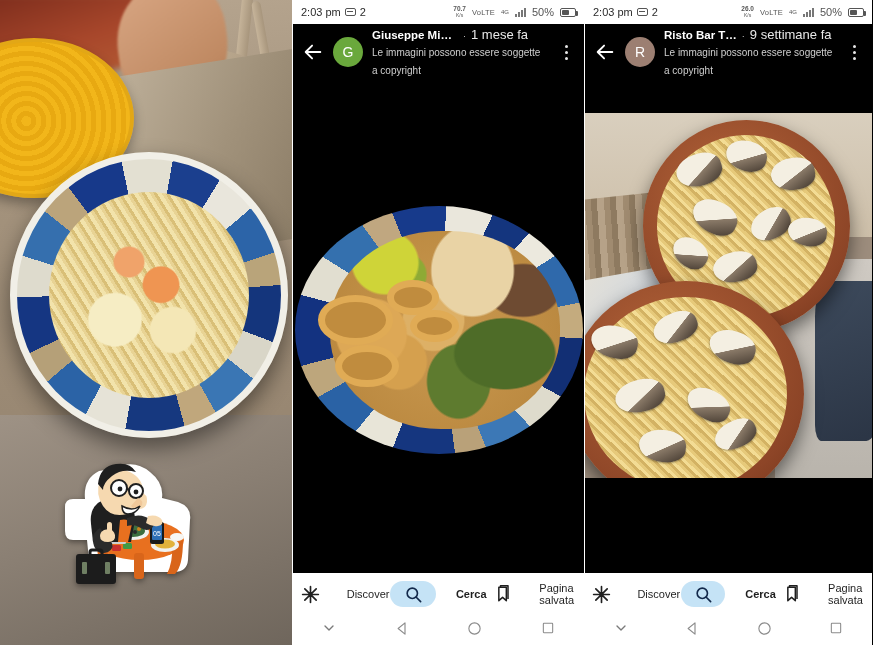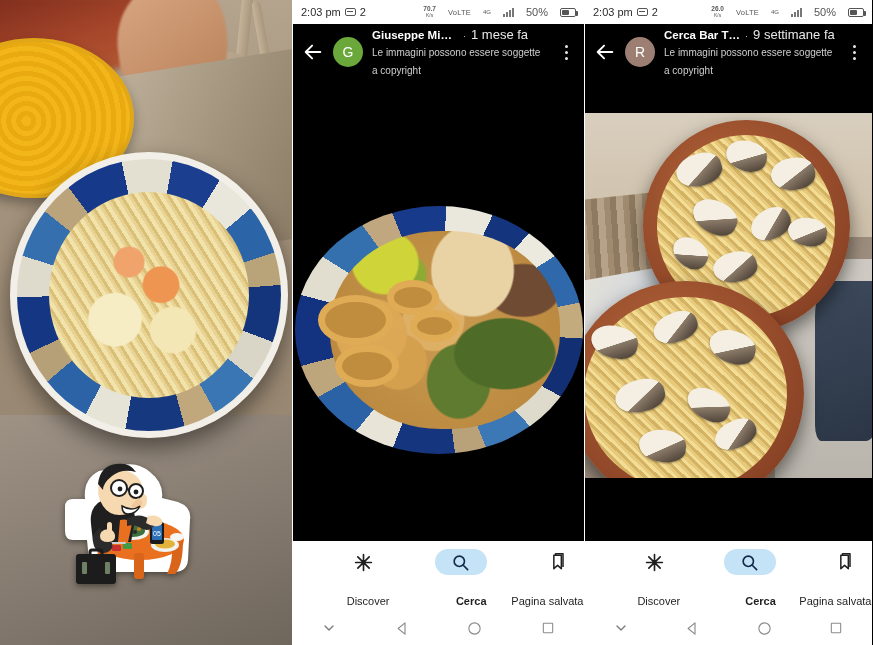--- a/index.html
+++ b/index.html
@@ -80,21 +80,21 @@
 
   
   .phone { position: relative; width: 292px; height: 645px; background:#000; overflow:hidden;
      border-left:1px solid #fff; }
   .phone.right { width: 288px; }
 
   .statusbar { height: 24px; background:#fff; color:#2b2b2b;
     display:flex; align-items:center; justify-content:space-between;
     padding: 0 8px; font-size: 11px; }
   .sb-left { display:flex; align-items:center; gap:4px; }
-  .sb-right { display:flex; align-items:center; gap:12px; color:#555; }
+  .sb-right { display:flex; align-items:center; gap:6px; color:#555; }
   .sb-speed { display:flex; flex-direction:column; align-items:center; line-height:1; font-size:6px; }
   .sb-speed b { font-size:6.5px; font-weight:bold; }
   .sb-speed span { font-size:5px; }
   .volte { font-size:7.5px; letter-spacing:.2px; }
   .sig { display:flex; align-items:flex-end; gap:1px; height:9px; }
   .sig i { width:2px; background:#777; display:block; }
   .sig i:nth-child(1){height:3px}.sig i:nth-child(2){height:5px}
   .sig i:nth-child(3){height:7px}.sig i:nth-child(4){height:9px}
   .gtag { font-size:6px; vertical-align:super; }
   .batt { width:16px; height:9px; border:1px solid #555; border-radius:2px; position:relative; }
@@ -166,21 +166,21 @@
      background:
       repeating-linear-gradient(44deg,#f3dc94 0 3px,#e6c97a 3px 6px,#d3b263 6px 9px),
       radial-gradient(circle at 50% 50%, #edd48a, #cfa95e); }
   .clam { position:absolute; border-radius:52% 48% 45% 55%;
      background: linear-gradient(150deg,#f4efe2 0 55%, #8a7a68 56%, #3c3229);
      box-shadow: 0 1px 2px rgba(0,0,0,.35); }
 
   
   .navbar { position:absolute; left:0; right:0; bottom:0; background:#fff; }
   .tabs { display:flex; align-items:flex-start; justify-content:space-around; padding: 8px 0 4px; }
-  .tab { display:flex; flex-direction:column; align-items:flex-end; gap:20px; width:33%; }
+  .tab { display:flex; flex-direction:row; align-items:center; gap:20px; width:33%; }
   .tab-ico { height:26px; display:flex; align-items:center; justify-content:center;
       width:52px; border-radius:13px; }
   .tab-ico.active { background: #c5e3f6; }
   .tab-label { font-size:11px; color:#1f1f1f; }
   .tab-label.active { font-weight:bold; }
   .sysnav { display:flex; align-items:center; justify-content:space-around; height:34px; }
   .sysnav div { display:flex; align-items:center; justify-content:center; width:25%; }
 </style>
 </head>
 <body>
@@ -423,21 +423,21 @@
 
     <div class="appbar">
       <span class="back-arrow">
         <svg viewBox="0 0 24 24">
             <path d="M20 12H5M11 5l-7 7 7 7" fill="none" stroke="#ffffff" stroke-width="2" stroke-linecap="round" stroke-linejoin="round"></path>
           </svg>
       </span>
       <span class="avatar" style="background:#9c7f72">R</span>
       <span class="titles">
         <span class="t-row">
-          <span class="t-name">Cerca Bar T…</span>
+          <span class="t-name">Risto Bar T…</span>
           <span class="t-dot">·</span>
           <span class="t-when">9 settimane fa</span>
         </span>
         <span class="t-sub">Le immagini possono essere soggette a copyright</span>
       </span>
       <span class="kebab">
           <i></i>
           <i></i>
           <i></i>
         </span>

